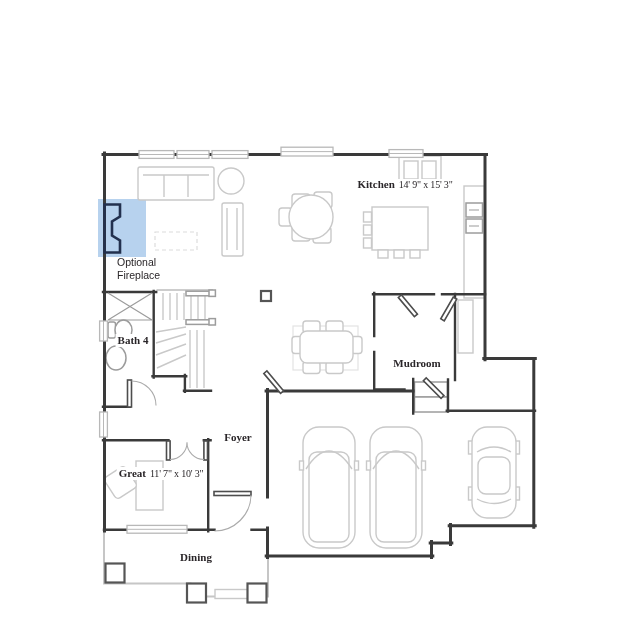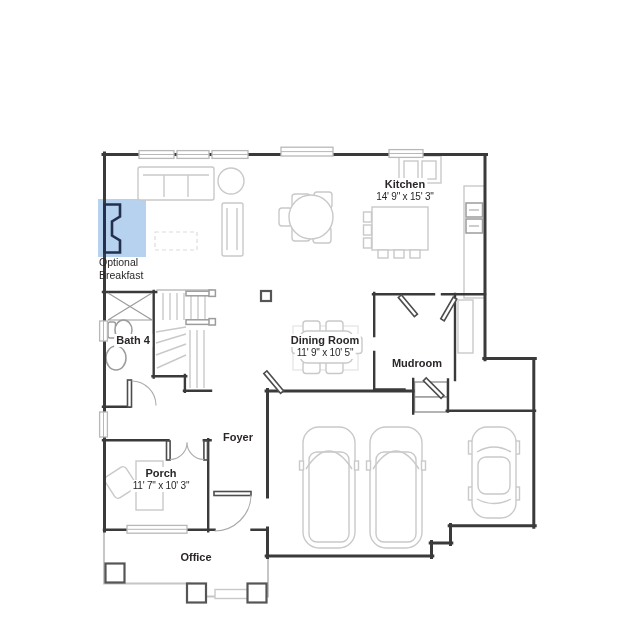--- a/index.html
+++ b/index.html
@@ -20,22 +20,22 @@
   .s-mdn{stroke:var(--line-mid);stroke-width:1.2;fill:none}
   .s-dash{stroke:#dcdcdc;stroke-width:1.2;fill:none;stroke-dasharray:4 3}
   .s-win{stroke:#b8b8b8;stroke-width:1.3;fill:#fff}
   .s-winl{stroke:#b8b8b8;stroke-width:1;fill:none}
   .s-leaf{stroke:#4d4d4d;stroke-width:1.6;fill:#fff}
   .s-arc{stroke:#ababab;stroke-width:1.1;fill:none}
   .s-dk2{stroke:#555;stroke-width:2.2;fill:#fff}
   .fp-bg{fill:var(--fireplace-highlight);stroke:none}
   .fp-sym{stroke:var(--fireplace-symbol);stroke-width:2.6;fill:none;stroke-linejoin:miter}
   
-  .room-label{position:absolute;transform:translateX(-50%);display:flex;flex-direction:column;
-    align-items:center;color:var(--text);white-space:nowrap;text-align:center;z-index:5;}
+  .room-label{position:absolute;transform:translateX(-50%);display:flex;flex-direction:row;
+    align-items:center;color:var(--text);white-space:nowrap;text-align:center;z-index:5;font-family:Liberation Serif, serif;}
   .rn{font-weight:700;font-size:11px;line-height:13px;background:#fff;padding:0 2px;}
   .rd{font-weight:400;font-size:10px;line-height:12px;background:#fff;padding:0 2px;letter-spacing:-0.2px;}
   .note{position:absolute;display:flex;flex-direction:column;color:var(--text);
     font-size:10.5px;line-height:13px;z-index:5;white-space:nowrap;}
 </style>
 </head>
 <body>
 
 <div class="plan">
   <svg width="640" height="640" viewBox="0 0 640 640">
@@ -217,35 +217,31 @@
     <path class="fp-sym" d="M120 204.5 H104.5 V252.5 H120 V240.5 L112 235.5 V221.5 L120 216.5 Z"></path>
   </svg>
 
   <div class="room-label" style="left:405px;top:178px">
     <span class="rn">Kitchen</span>
     <span class="rd">14' 9" x 15' 3"</span>
   </div>
   <div class="room-label" style="left:133px;top:334px">
     <span class="rn">Bath 4</span>
   </div>
-  <div class="room-label" style="left:325px;top:334px">
-    <span class="rn">Dining Room</span>
-    <span class="rd">11' 9" x 10' 5"</span>
-  </div>
   <div class="room-label" style="left:417px;top:357px">
     <span class="rn">Mudroom</span>
   </div>
   <div class="room-label" style="left:238px;top:431px">
     <span class="rn">Foyer</span>
   </div>
   <div class="room-label" style="left:161px;top:467px">
-    <span class="rn">Porch</span>
+    <span class="rn">Great</span>
     <span class="rd">11' 7" x 10' 3"</span>
   </div>
   <div class="room-label" style="left:196px;top:551px">
-    <span class="rn">Office</span>
-  </div>
-
-  <div class="note" style="left:99px;top:256px">
+    <span class="rn">Dining</span>
+  </div>
+
+  <div class="note" style="left:117px;top:256px">
     <span>Optional</span>
-    <span>Breakfast</span>
+    <span>Fireplace</span>
   </div>
 </div>
 
 </body></html>

